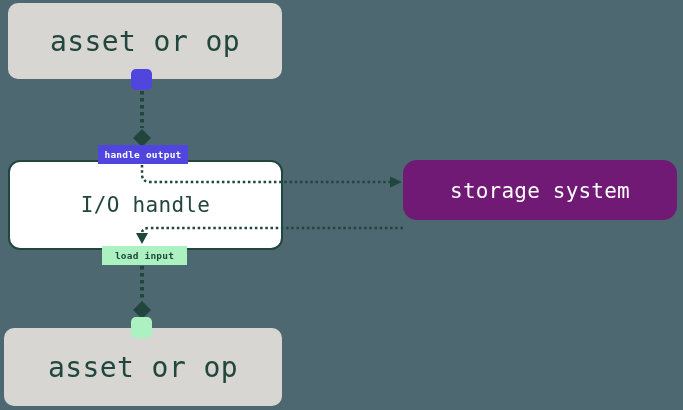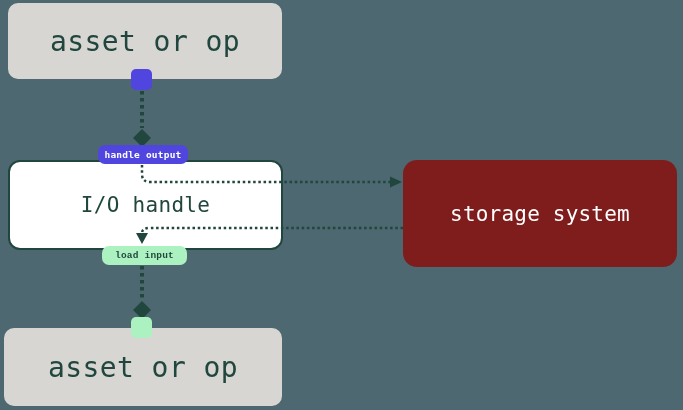--- a/index.html
+++ b/index.html
@@ -17,38 +17,38 @@
     font-size:28px; letter-spacing:0.4px;
   }
   .asset.top    { left:8px; top:3px;   width:274px; height:76px; }
   .asset.bottom { left:4px; top:328px; width:278px; height:78px; }
   .io {
     left:8px; top:160px; width:275px; height:90px;
     background:#ffffff; border:2.5px solid #21463d; border-radius:12px;
     color:#21463d; font-size:21px; letter-spacing:0.3px;
   }
   .storage {
-    left:403px; top:160px; width:274px; height:107px;
-    background:#7f1d1d; border-radius:14px;
+    left:403px; top:160px; width:274px; height:60px;
+    background:#701a75; border-radius:14px;
     color:#ffffff; font-size:21px; letter-spacing:0.2px; padding-top:1px;
   }
   .overlay { position:absolute; left:0; top:0; }
   .edge-thin  { fill:none; stroke:#21463d; stroke-width:2.5; stroke-dasharray:2.5 2.7; }
   .edge-thick { fill:none; stroke:#21463d; stroke-width:4;   stroke-dasharray:3.5 3.5; }
   .glyph { fill:#21463d; stroke:none; }
   .port { position:absolute; width:21px; height:21px; border-radius:5px; }
   .output-port { left:131px; top:69px;  background:#5045de; }
   .input-port  { left:131px; top:317px; background:#abf2c0; }
   .badge {
     position:absolute; display:flex; align-items:center; justify-content:center;
-    border-radius:7px; font-size:9.5px; font-weight:600; letter-spacing:0.2px;
+    border-radius:0; font-size:9.5px; font-weight:600; letter-spacing:0.2px;
     white-space:nowrap;
   }
   .output-badge { left:98px;  top:145px; width:90px; height:19px; background:#5045de; color:#ffffff; }
-  .input-badge  { left:102px; top:246px; width:85px; height:19px; background:#abf2c0; color:#21463d;font-family:Liberation Mono, monospace; }
+  .input-badge  { left:102px; top:246px; width:85px; height:19px; background:#abf2c0; color:#21463d; }
 </style>
 </head>
 <body>
 
 <div class="canvas">
 
   <div class="node asset top">
     <span>asset or op</span>
   </div>
 

